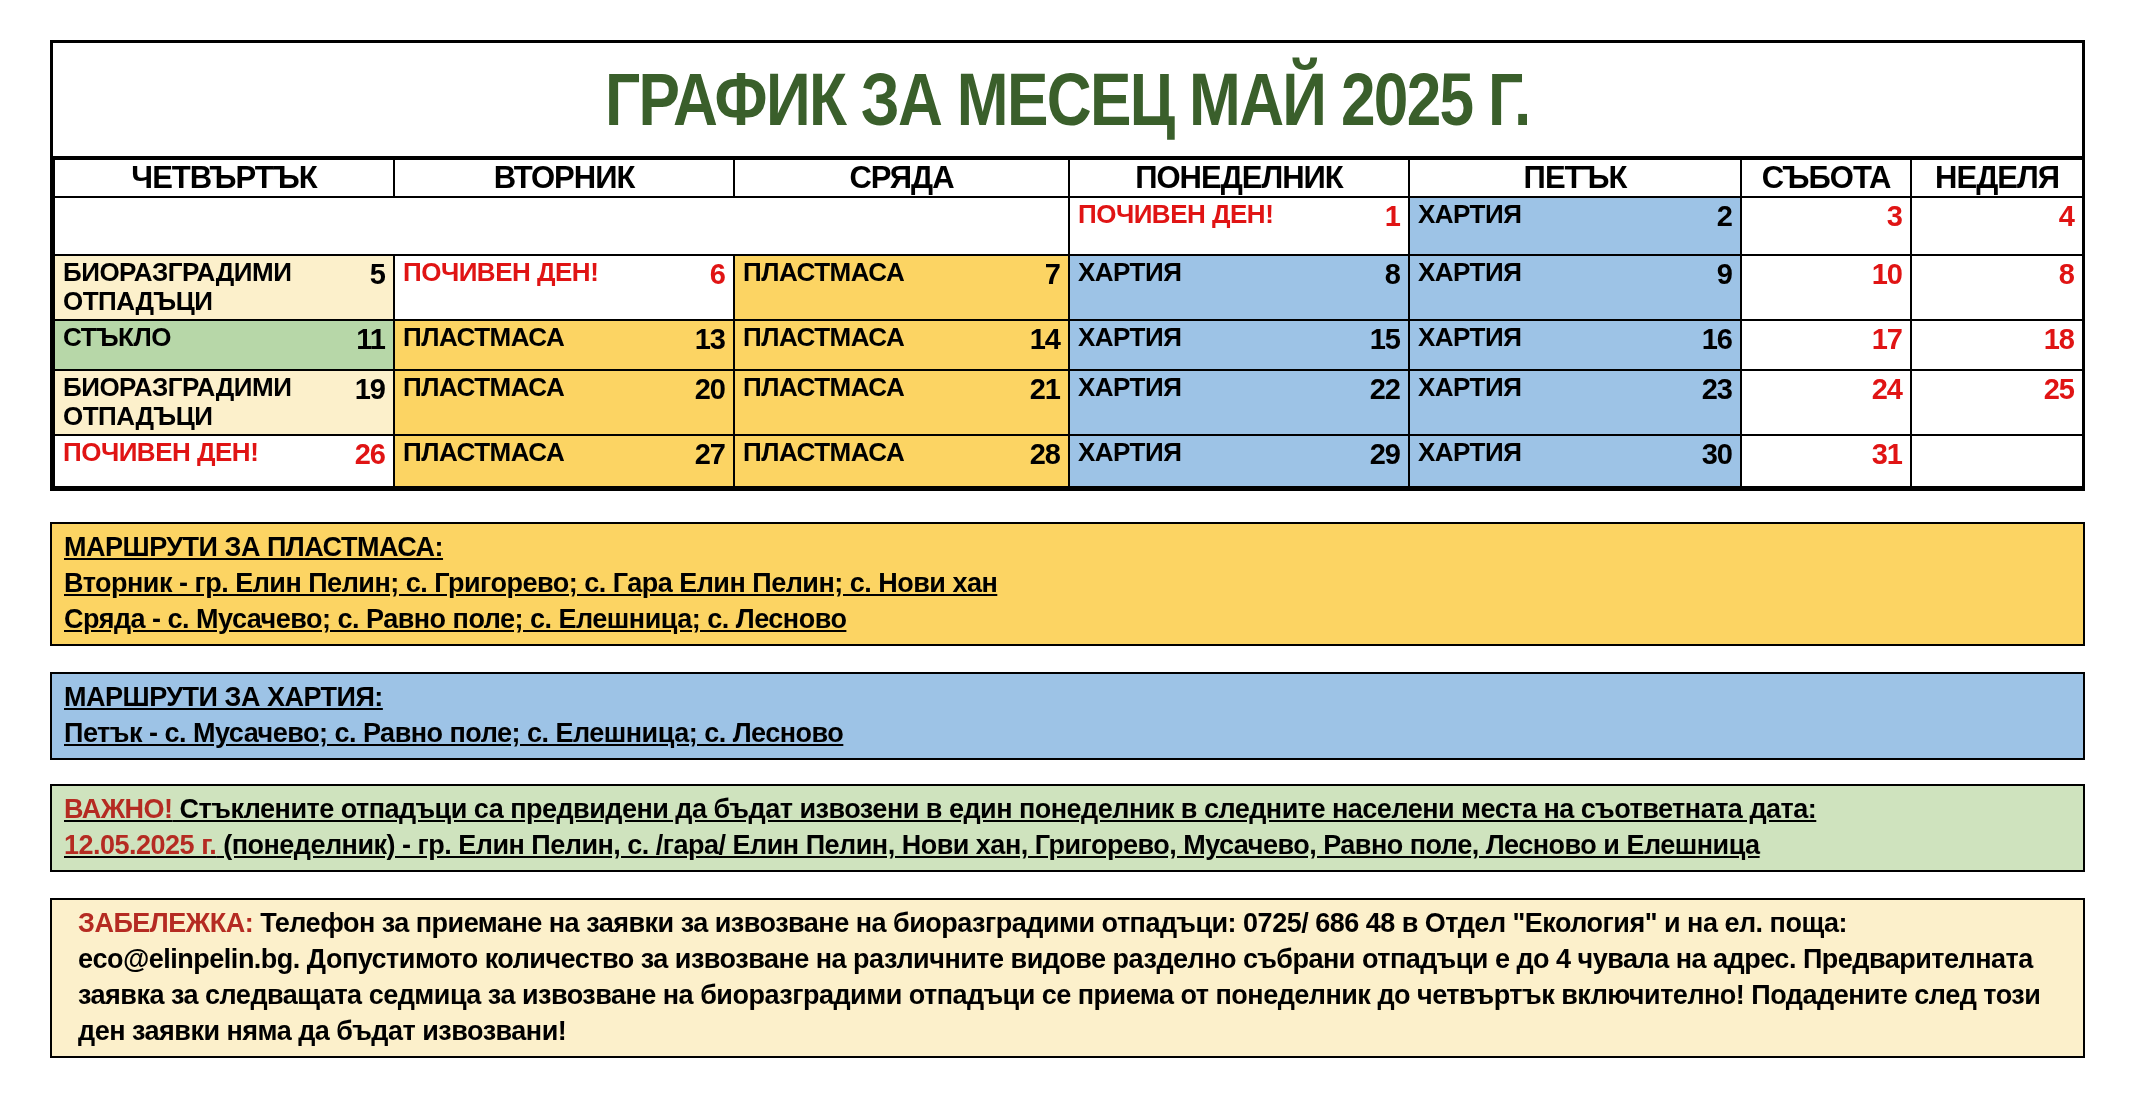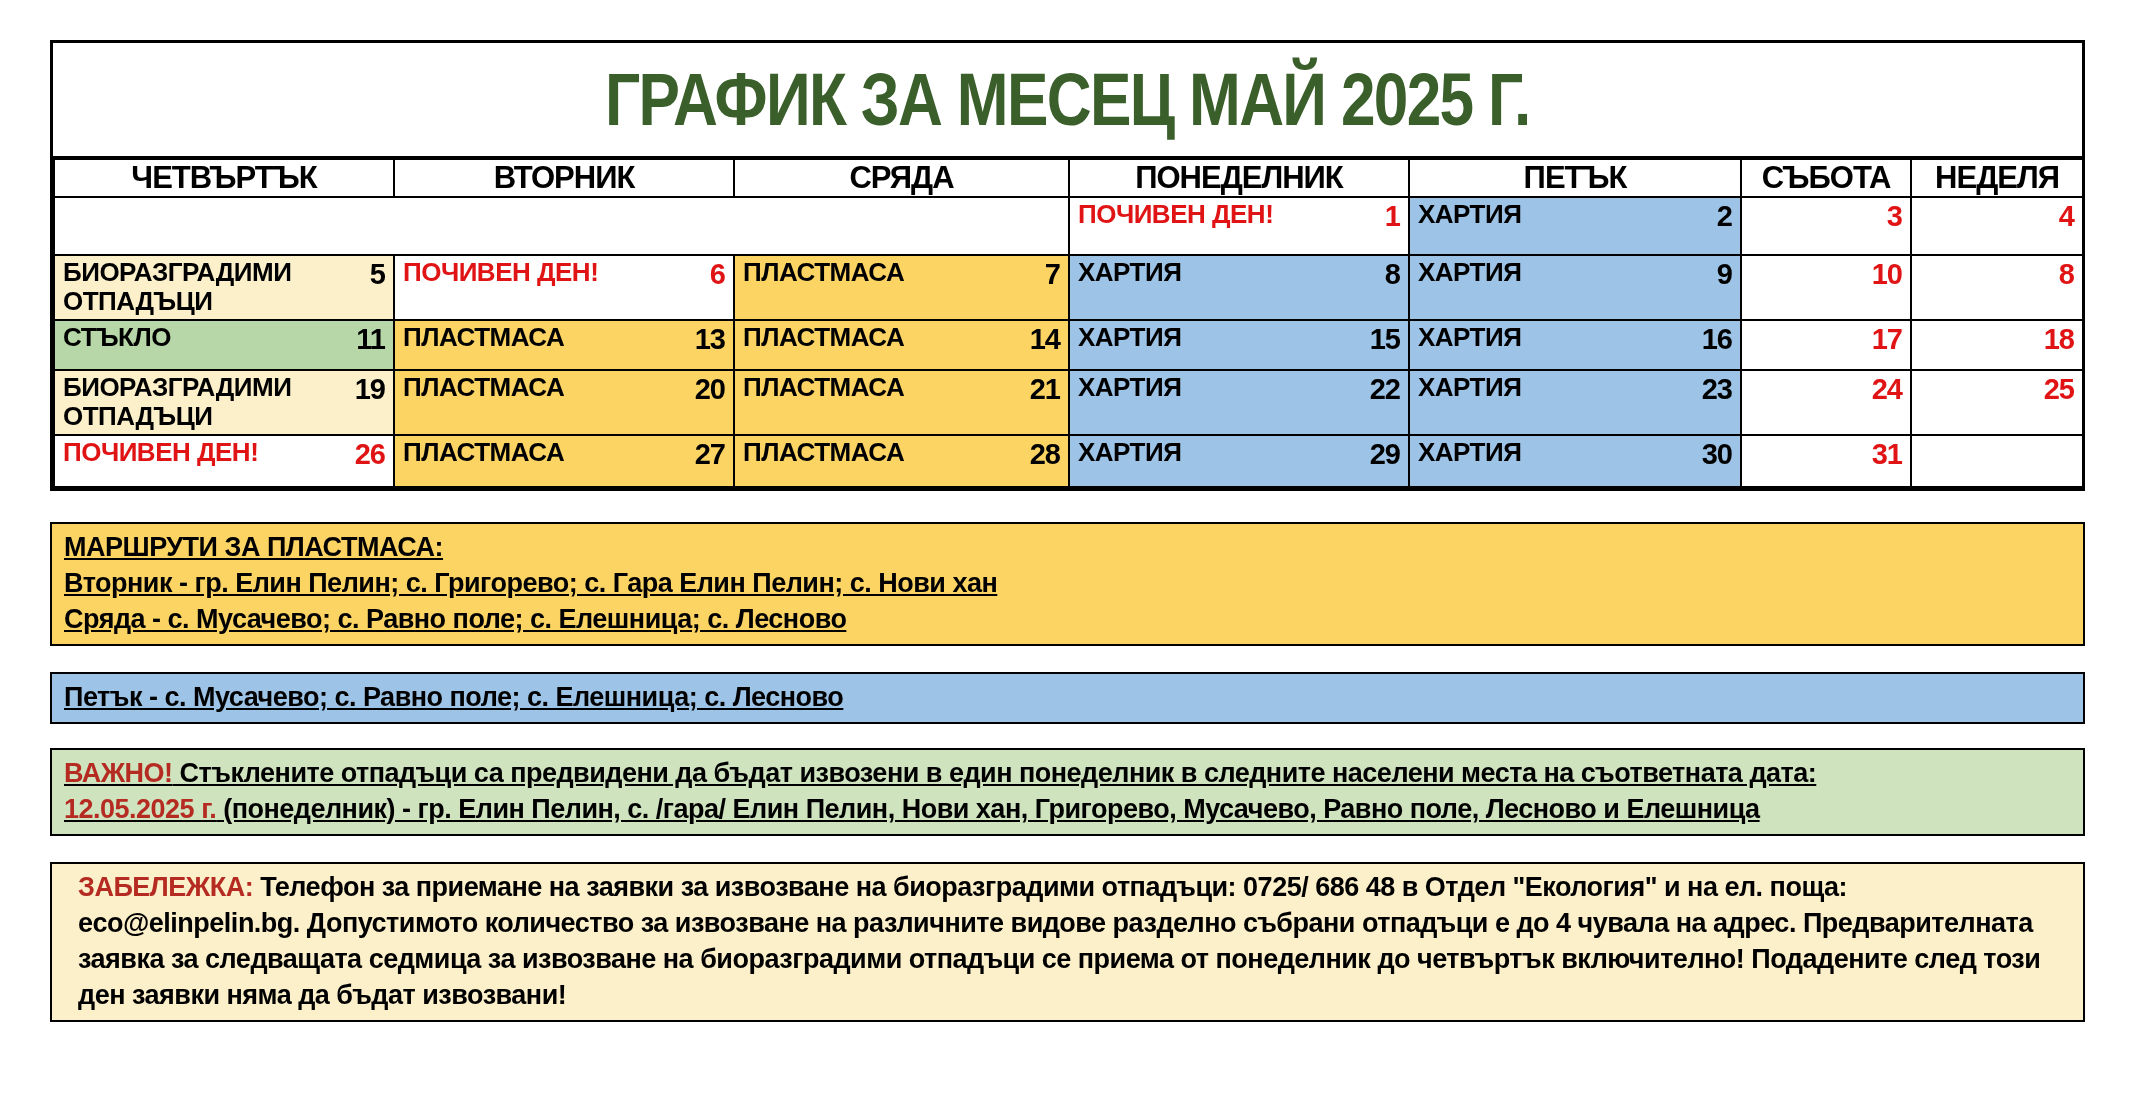--- a/index.html
+++ b/index.html
@@ -299,20 +299,21 @@
     </table>
   </div>
 
   <div class="box box-plastic">
     <span class="hline">МАРШРУТИ ЗА ПЛАСТМАСА:</span>
     <span class="hline">Вторник - гр. Елин Пелин; с. Григорево; с. Гара Елин Пелин; с. Нови хан</span>
     <span class="hline">Сряда - с. Мусачево; с. Равно поле; с. Елешница; с. Лесново</span>
   </div>
 
   <div class="box box-paper">
+    <span class="hline">МАРШРУТИ ЗА ХАРТИЯ:</span>
     <span class="hline">Петък - с. Мусачево; с. Равно поле; с. Елешница; с. Лесново</span>
   </div>
 
   <div class="box box-important">
     <span class="hline"><span class="redlabel">ВАЖНО!</span><span> Стъклените отпадъци са предвидени да бъдат извозени в един понеделник в следните населени места на съответната дата:</span></span>
     <span class="hline"><span class="redlabel">12.05.2025 г.</span><span> (понеделник) - гр. Елин Пелин, с. /гара/ Елин Пелин, Нови хан, Григорево, Мусачево, Равно поле, Лесново и Елешница</span></span>
   </div>
 
   <div class="box box-note">
     <p><span class="redlabel">ЗАБЕЛЕЖКА:</span><span> Телефон за приемане на заявки за извозване на биоразградими отпадъци: 0725/ 686 48 в Отдел "Екология" и на ел. поща: eco@elinpelin.bg. Допустимото количество за извозване на различните видове разделно събрани отпадъци е до 4 чувала на адрес. Предварителната заявка за следващата седмица за извозване на биоразградими отпадъци се приема от понеделник до четвъртък включително! Подадените след този ден заявки няма да бъдат извозвани!</span></p>

